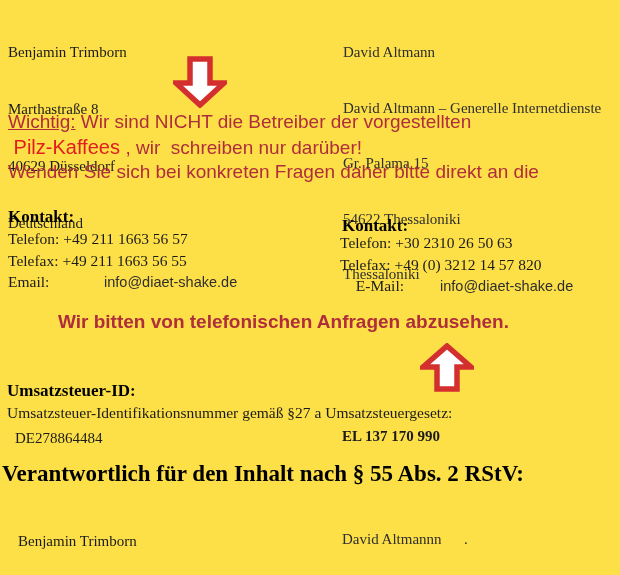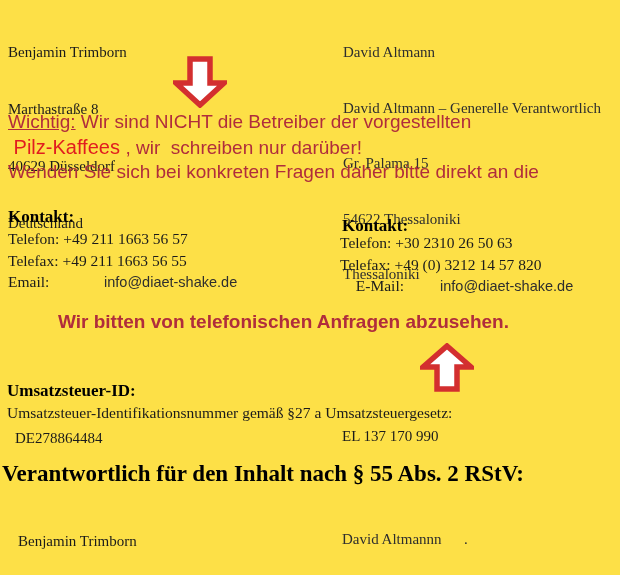--- a/index.html
+++ b/index.html
@@ -37,42 +37,42 @@
   .email-value{font-family:"Liberation Sans", sans-serif;font-size:14.5px;color:#2e2e2e;margin-left:36px;}
   
   #phone-notice{
     left:58px;top:311px;font-family:"Liberation Sans", sans-serif;
     font-weight:bold;font-size:19px;color:#b02d3c;
   }
   
   #vat-heading{left:7px;top:381px;font-weight:bold;font-size:17px;color:#000;}
   #vat-desc{left:7px;top:404px;font-size:15.5px;}
   #vat-id-de{left:15px;top:430px;font-size:15px;}
-  #vat-id-el{left:342px;top:428px;font-size:15px;}
+  #vat-id-el{left:342px;top:428px;font-size:15px;font-weight:bold;}
   
   #resp-heading{left:2px;top:461px;font-weight:bold;font-size:23px;color:#000;}
   #resp-left{left:18px;top:489px;}
   #resp-right{left:342px;top:487px;color:#2e2e2e;}
   .resp-addr{font-size:15px;line-height:21px;white-space:pre-wrap;}
 </style>
 </head>
 <body>
 
 <div id="page">
 
   <div id="addr-tl" class="abs addr">
     <div>Benjamin Trimborn</div>
     <div>Marthastraße 8</div>
     <div>40629 Düsseldorf</div>
     <div>Deutschland</div>
   </div>
 
   <div id="addr-tr" class="abs addr">
     <div>David Altmann</div>
-    <div>David Altmann – Generelle Verantwortlich</div>
+    <div>David Altmann – Generelle Internetdienste</div>
     <div>Gr. Palama 15</div>
     <div>54622 Thessaloniki</div>
     <div>Thessaloniki</div>
   </div>
 
   <div id="arrow-down" class="abs">
     <svg width="54" height="52" viewBox="0 0 54 52">
       <polygon points="17,3 37,3 37,27 51,27 27,49 3,27 17,27" fill="#ffffff" stroke="#d32f2f" stroke-width="5.5" stroke-linejoin="miter"></polygon>
     </svg>
   </div>

